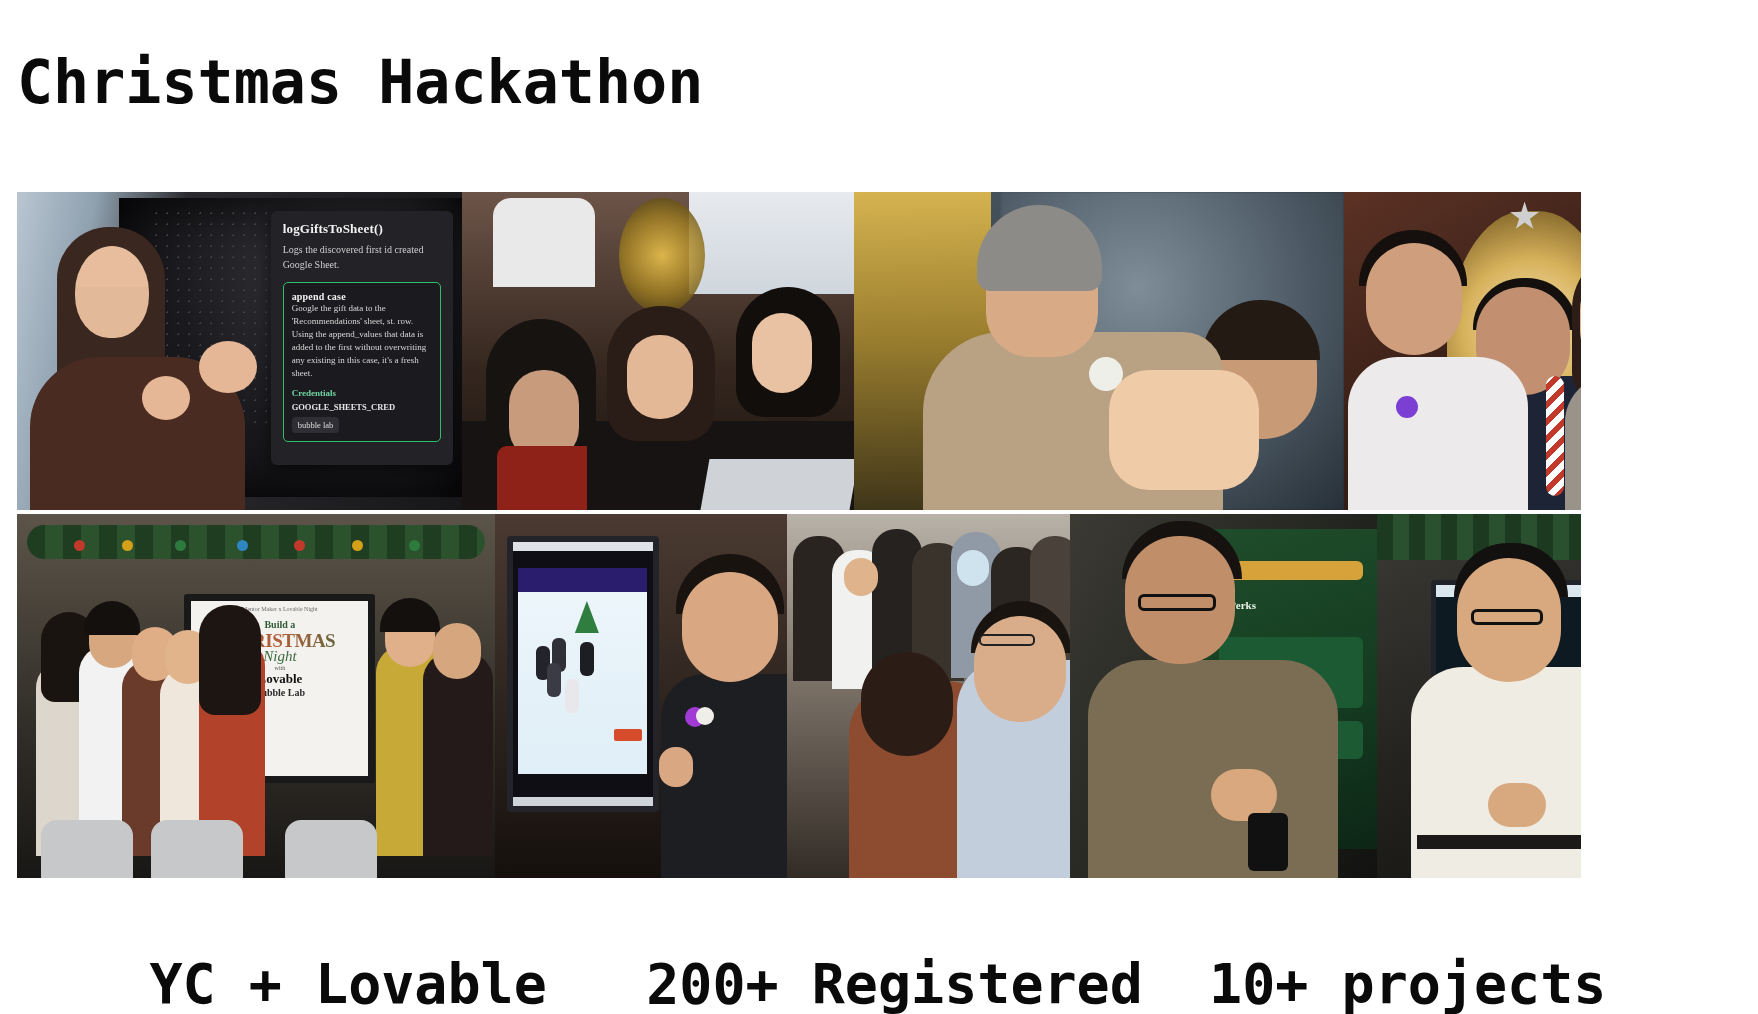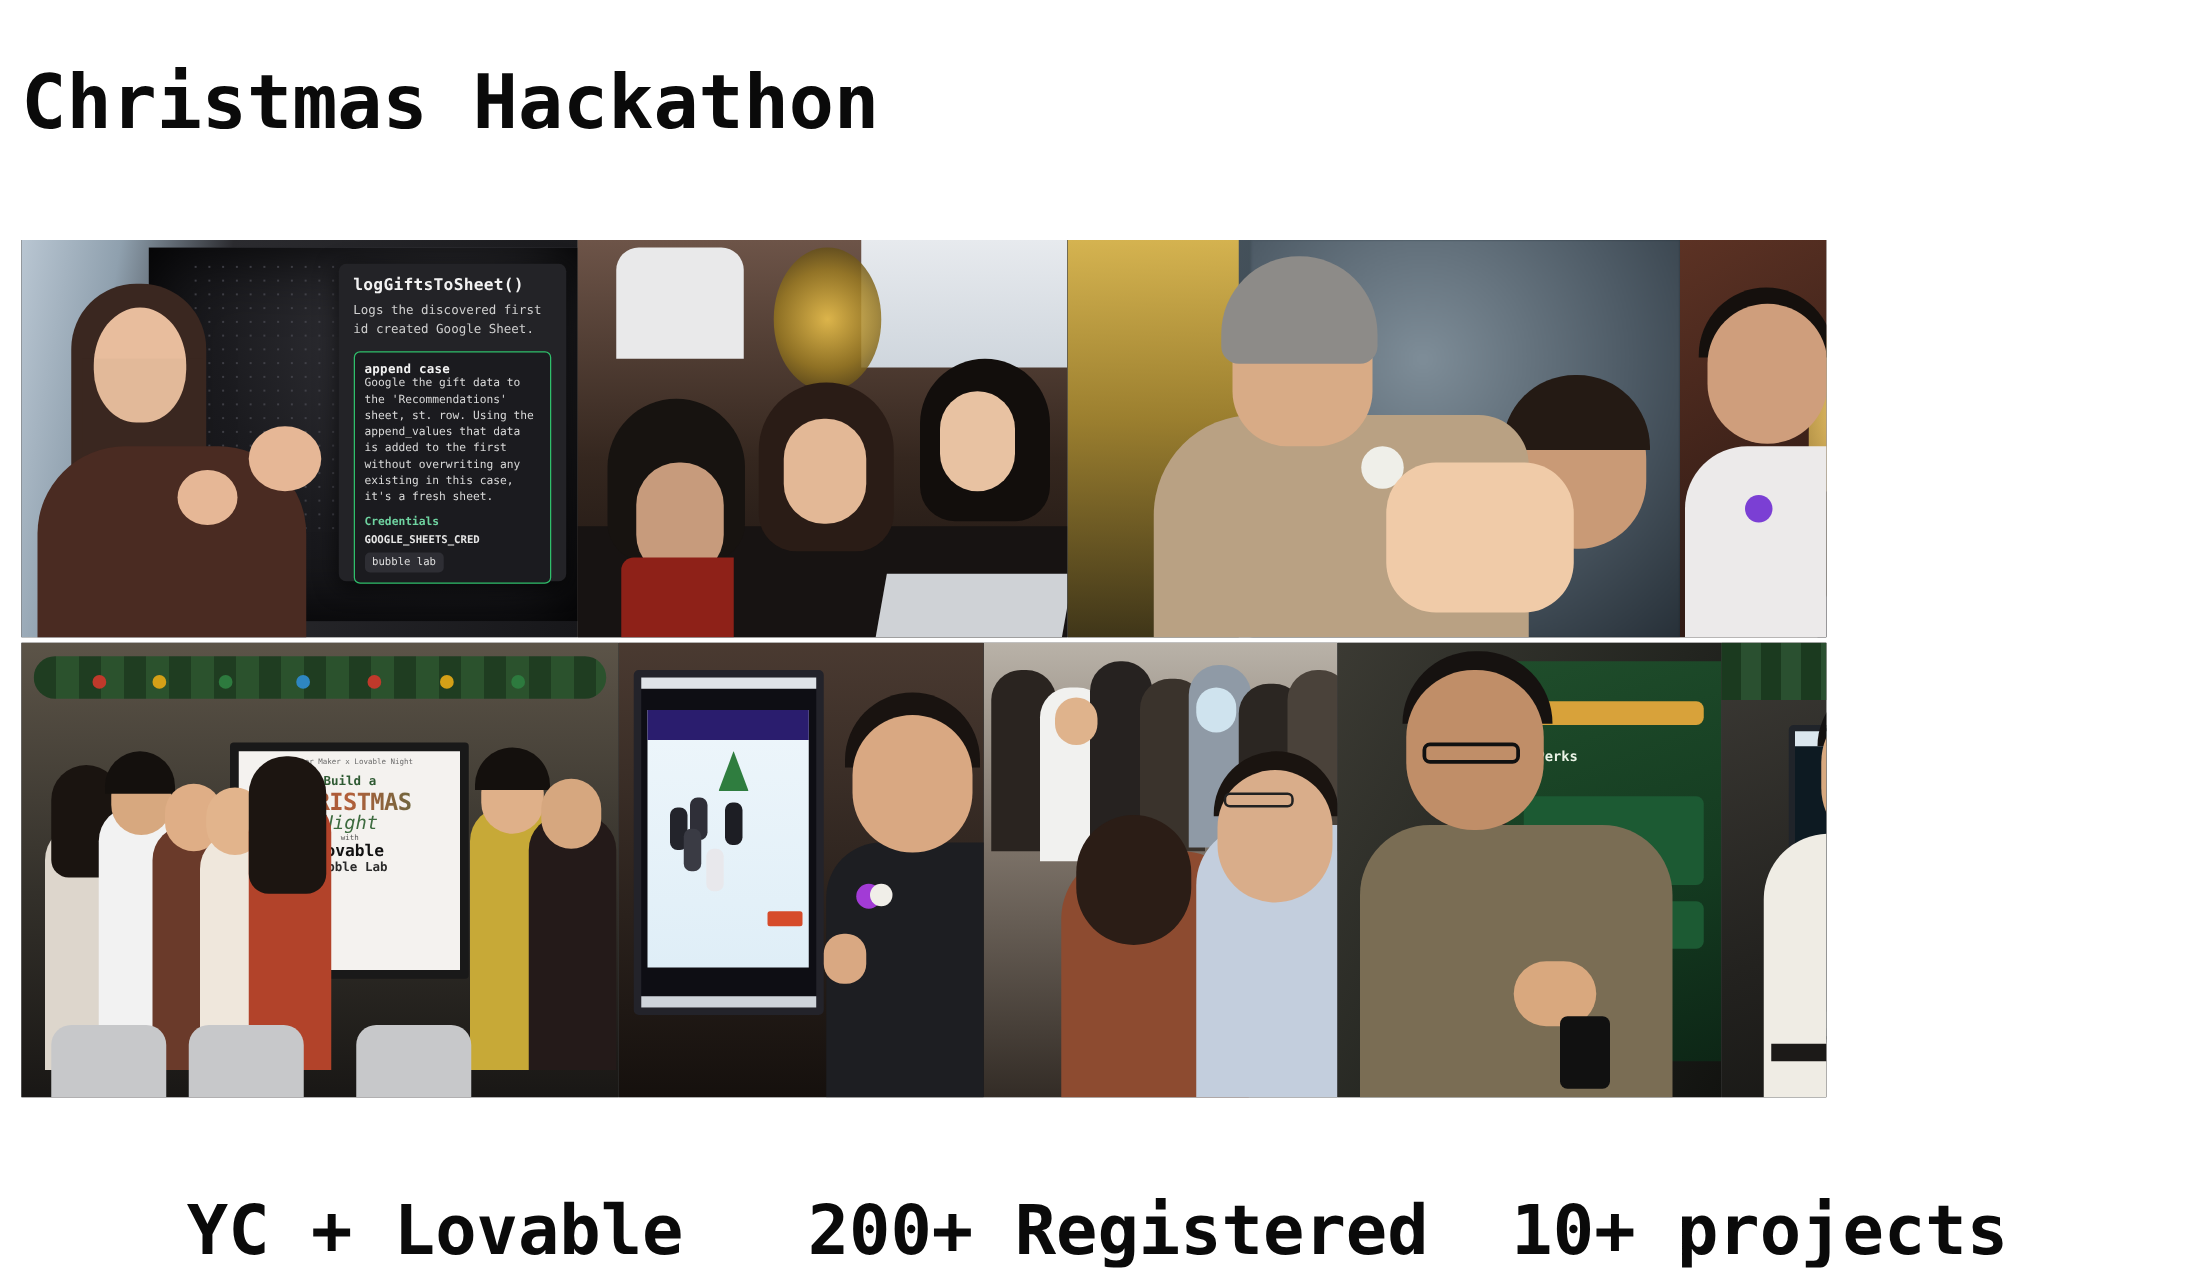--- a/index.html
+++ b/index.html
@@ -11,21 +11,21 @@
   }
   .page { position:relative; width:1758px; height:1014px; background:#fff; }
 
   .page-title {
     position:absolute; left:17px; top:34px;
     font-family:"DejaVu Sans Mono", monospace;
     font-size:60px; font-weight:700; letter-spacing:0px;
     color:#0a0a0a; white-space:pre; line-height:1.1;margin-top:15px;
   }
 
-  .collage { position:absolute; left:17px; top:192px; width:1444px; height:686px; }
+  .collage { position:absolute; left:17px; top:192px; width:1564px; height:686px;font-family:Liberation Serif, serif; }
   .row { display:flex; width:100%; overflow:hidden; }
   .row-top { height:318px; }
   .row-bottom { height:364px; margin-top:4px; }
   .cell { position:relative; overflow:hidden; background:#111; flex:0 0 auto; height:100%; }
 
   
   .scene { position:absolute; inset:0; }
   .layer { position:absolute; }
 
   

